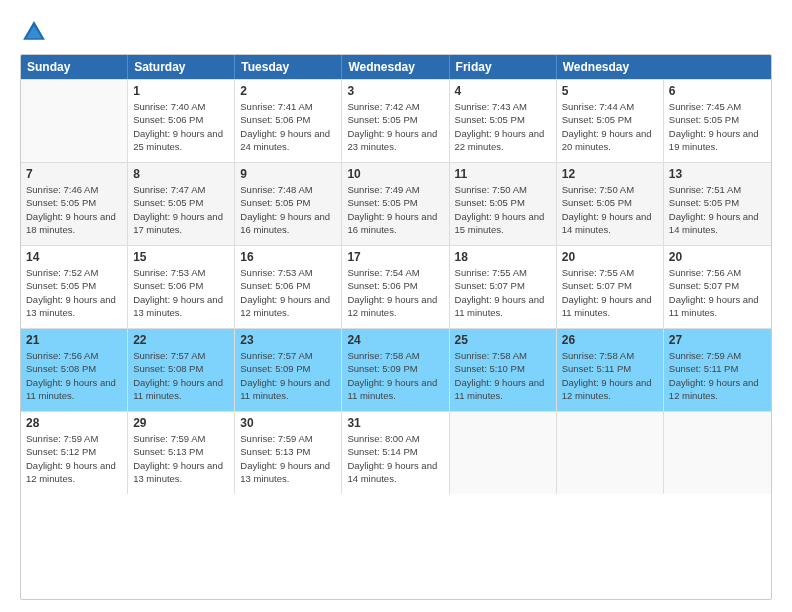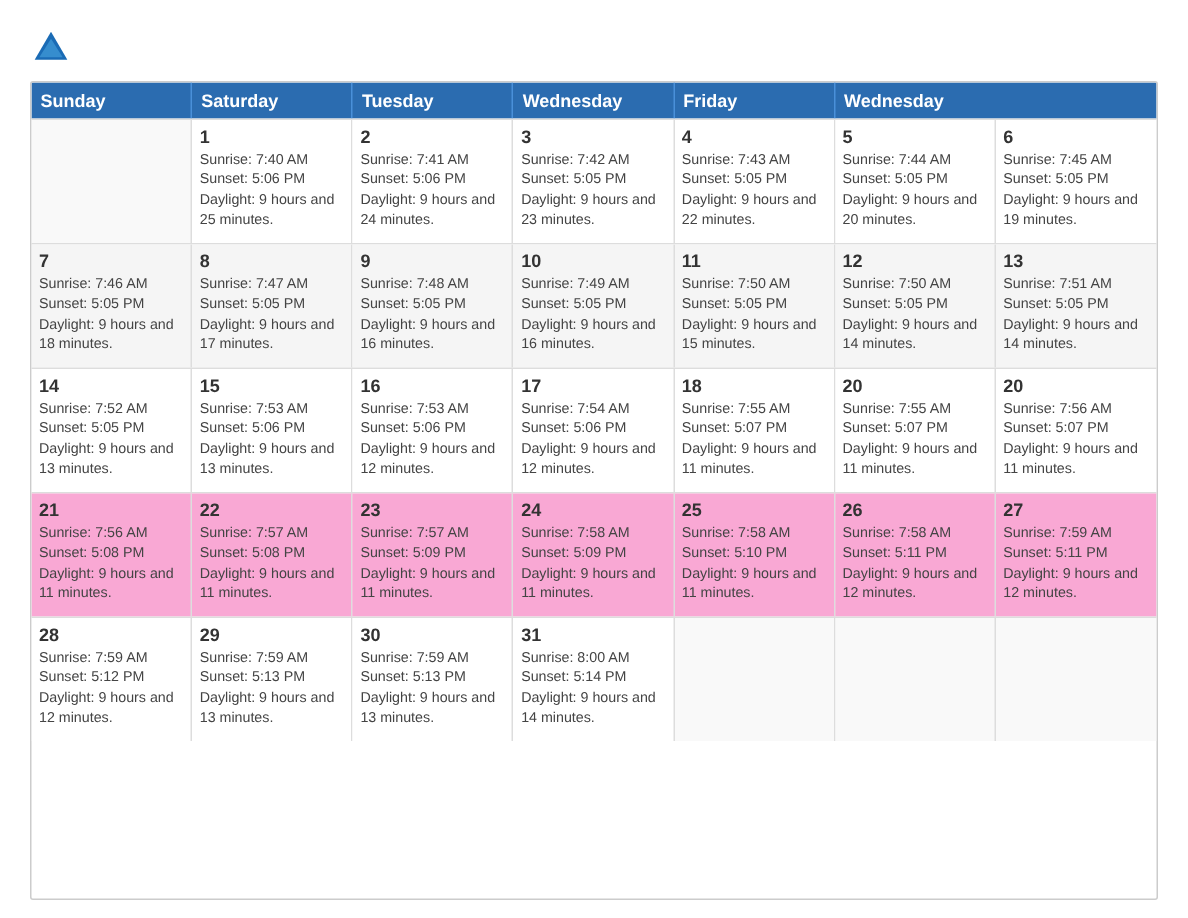--- a/index.html
+++ b/index.html
@@ -108,21 +108,21 @@
       margin-bottom: 2px;
     }
     .day-info {
       font-size: 9.5px;
       color: #444;
       line-height: 1.4;
     }
     .week-row-1 .cal-cell { min-height: 82px; }
     .week-row-2 .cal-cell { min-height: 82px; background: #f5f5f5; }
     .week-row-3 .cal-cell { min-height: 82px; }
-    .week-row-4 .cal-cell { min-height: 82px; background: #f9a8d4; }
+    .week-row-4 .cal-cell { min-height: 82px; background: #7dd3fc; }
     .week-row-5 .cal-cell { min-height: 82px; }
   </style>
 </head>
 <body>
 
 <div class="page">
   <div class="header">
     <div class="logo">
       <svg class="logo-icon" viewBox="0 0 36 36">
         <polygon points="18,4 32,28 4,28" fill="#1a6bb5"></polygon>

